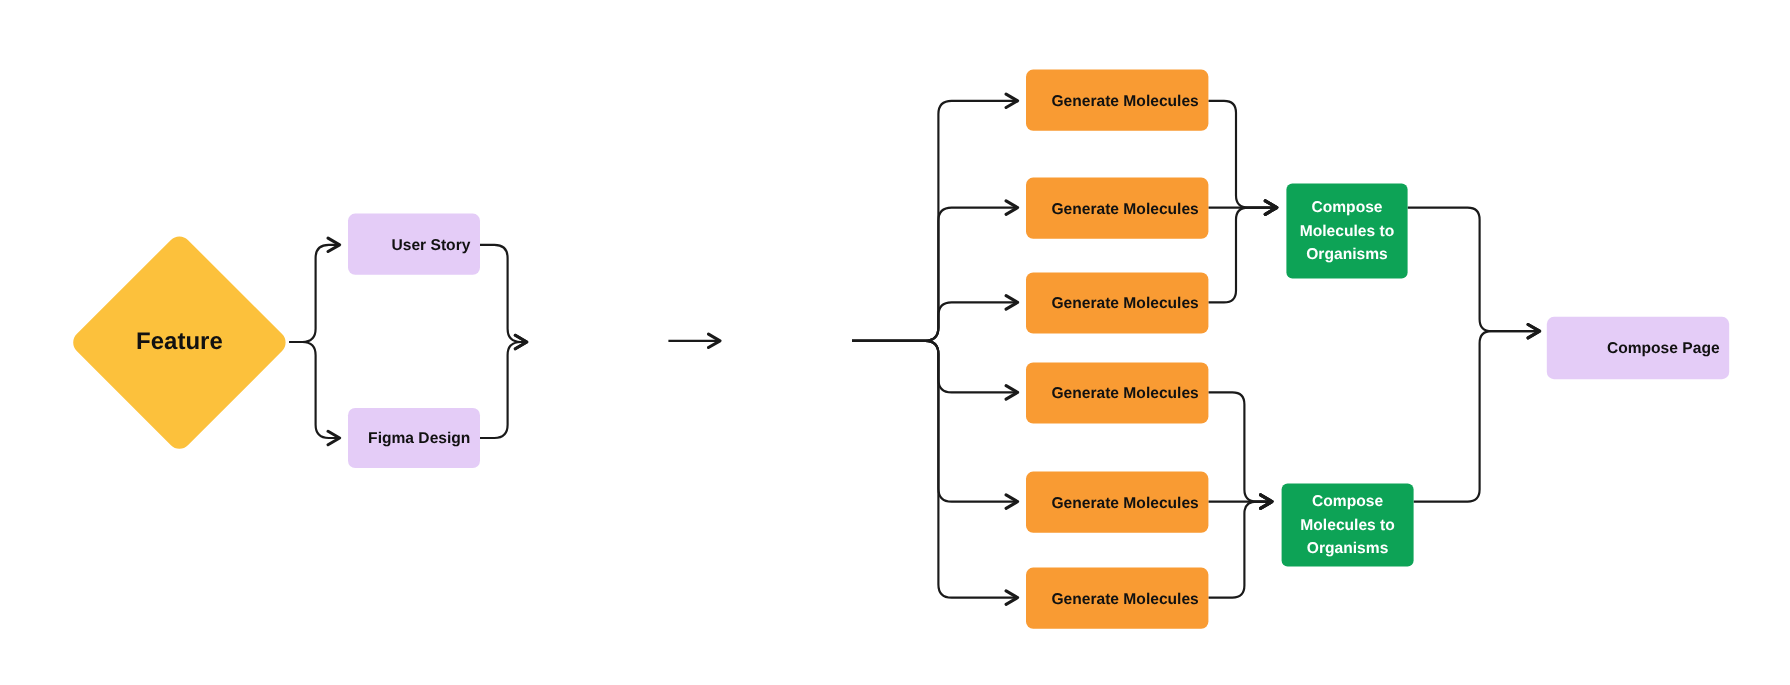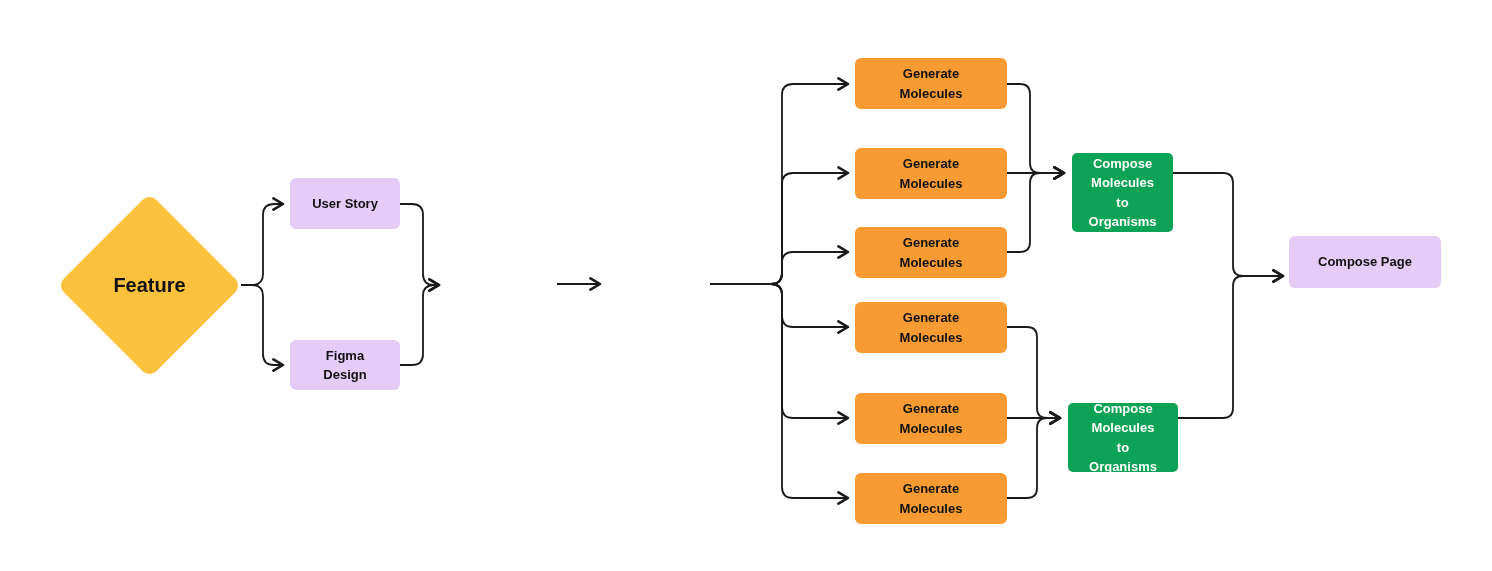--- a/index.html
+++ b/index.html
@@ -7,28 +7,28 @@
     position:relative;
     width:1492px;height:571px;
     background:#ffffff;
     font-family:"Liberation Sans", sans-serif;
     overflow:hidden;
   }
   svg.edges{position:absolute;left:0;top:0;width:1492px;height:571px;}
   .edge{fill:none;stroke:var(--line,#1a1a1a);stroke-width:1.8;}
   .node{
     position:absolute;
-    display:flex;align-items:center;justify-content:center;
+    display:flex;align-items:center;justify-content:flex-end;
     text-align:center;
     font-weight:700;
     font-size:13px;
     line-height:1.5;
     color:var(--text-dark,#111);
     box-sizing:border-box;
-    padding:19px;
+    padding:8px;
   }
   .lav{background:var(--lavender,#E4CCF7);border-radius:6px;}
   .blue{background:var(--blue,#0E93F7);border-radius:3px;color:var(--text-light,#fff);}
   .orange{background:var(--orange,#F99B33);border-radius:6px;}
   .green{background:var(--green,#0DA356);border-radius:5px;color:var(--text-light,#fff);margin-top:20px;}
   .diamond{
     position:absolute;
     left:84px;top:220px;width:131px;height:131px;
     background:var(--yellow,#FCC13C);
     transform:rotate(45deg);
@@ -108,17 +108,17 @@
     <span>Generate Molecules</span>
   </div>
 
   <div class="node green" style="left:1072px;top:133px;width:101px;height:79px">
     <span>Compose Molecules to Organisms</span>
   </div>
   <div class="node green" style="left:1068px;top:383px;width:110px;height:69px">
     <span>Compose Molecules to Organisms</span>
   </div>
 
-  <div class="node lav" style="left:1289px;top:236px;width:152px;height:52px">
+  <div class="node lav" style="left:1289px;top:264px;width:152px;height:52px">
     <span>Compose Page</span>
   </div>
 
 </div>
 
 </body></html>

